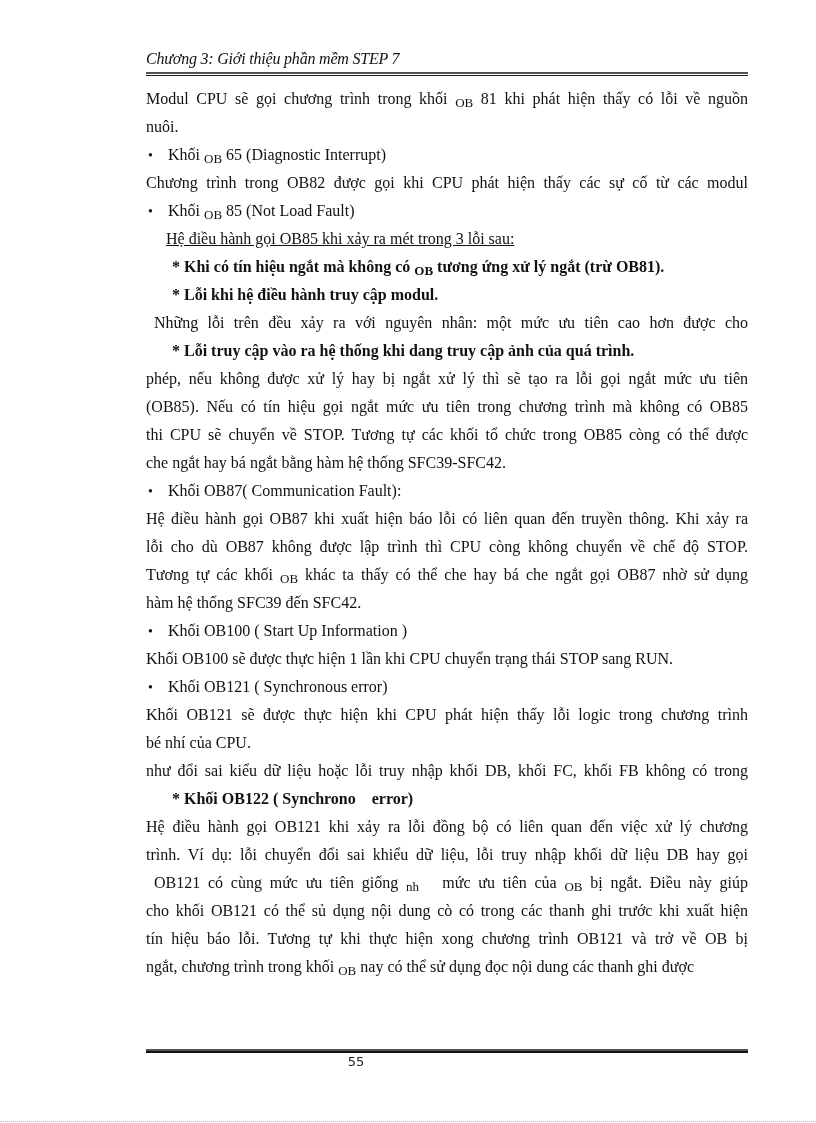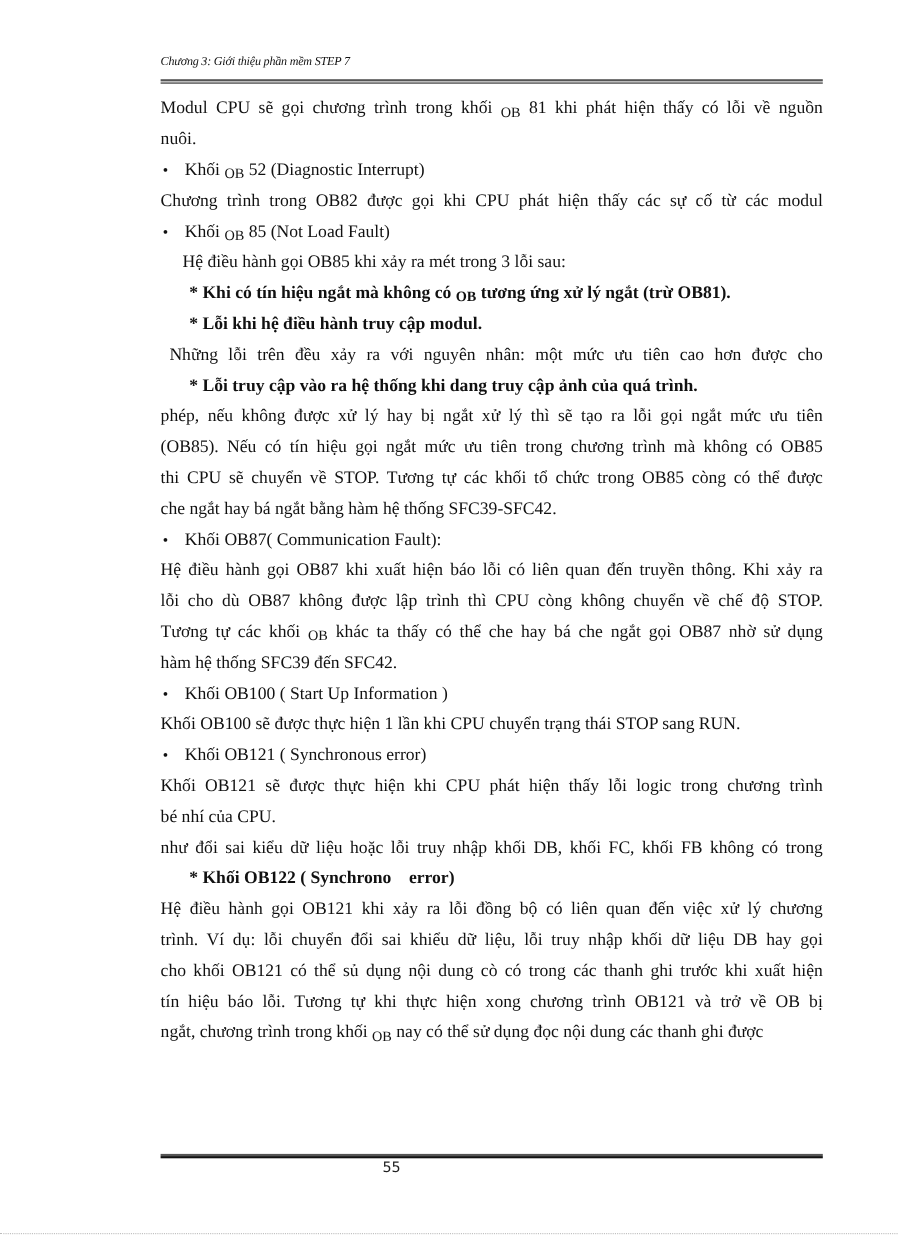--- a/index.html
+++ b/index.html
@@ -1,28 +1,28 @@
 <!DOCTYPE html>
 <html><head>
   <meta charset="utf-8">
   <style>
     html, body { margin: 0; padding: 0; background: #ffffff; }
     body { width: 816px; height: 1123px; position: relative; overflow: hidden;
       font-family: "Liberation Serif", "DejaVu Serif", serif; color: #111; }
     .page { position: absolute; left: 0; top: 0; width: 816px; height: 1123px; }
     .header-title { position: absolute; left: 146px; top: 50px; font-style: italic;
-      font-size: 11px; letter-spacing: -0.2px; white-space: nowrap; }
+      font-size: 16px; letter-spacing: -0.2px; white-space: nowrap; }
     .header-rule { position: absolute; left: 146px; width: 602px; top: 72px; height: 4px;
       border-top: 2px solid #555; border-bottom: 1px solid #222; box-sizing: border-box; }
     .content { position: absolute; left: 146px; top: 85px; width: 602px; }
     .line { height: 28px; line-height: 28px; font-size: 16px; white-space: nowrap; }
     .just { text-align: justify; text-align-last: justify; white-space: normal; height: 28px; overflow: hidden; }
     .bullet { padding-left: 22px; }
     .bullet::before { content: "\2022"; display: inline-block; width: 22px; margin-left: -22px; font-size: 14px; text-align: left; padding-left: 2px; box-sizing: border-box; }
-    .indent1 { padding-left: 20px; }
+    .indent1 { padding-left: 20px; text-decoration: underline; }
     .indent2 { padding-left: 26px; font-weight: bold; }
     .indent3 { padding-left: 8px; }
     .sub { font-size: 13px; vertical-align: -3px; }
     .footer-rule { position: absolute; left: 146px; width: 602px; top: 1049px; height: 4px;
       border-top: 2px solid #555; border-bottom: 2px solid #111; box-sizing: border-box; }
     .page-number { position: absolute; left: 0; width: 712px; top: 1054px; text-align: center;
       font-family: "DejaVu Sans", sans-serif; font-size: 13px; color: #222; }
     .page-edge { position: absolute; left: 0; width: 816px; top: 1121px; height: 0;
       border-top: 1px dotted #bbb; }
   </style>
@@ -30,21 +30,21 @@
 <body>
 
 <div class="page">
   <div class="header-title">Chương 3: Giới thiệu phần mềm STEP 7</div>
   <div class="header-rule"></div>
 
   <div class="content">
     <div class="line just"><span>Modul CPU sẽ gọi chương trình trong khối </span><span class="sub">OB</span><span> 81 khi phát hiện thấy có lỗi về nguồn</span></div>
     <div class="line">nuôi.</div>
 
-    <div class="line bullet"><span>Khối </span><span class="sub">OB</span><span> 52 (Diagnostic Interrupt)</span></div>
+    <div class="line bullet"><span>Khối </span><span class="sub">OB</span><span> 65 (Diagnostic Interrupt)</span></div>
     <div class="line just">Chương trình trong OB82 được gọi khi CPU phát hiện thấy các sự cố từ các modul</div>
 
     <div class="line bullet"><span>Khối </span><span class="sub">OB</span><span> 85 (Not Load Fault)</span></div>
     <div class="line indent1">Hệ điều hành gọi OB85 khi xảy ra mét trong 3 lỗi sau:</div>
     <div class="line indent2"><span>* Khi có tín hiệu ngắt mà không có </span><span class="sub">OB</span><span> tương ứng xử lý ngắt (trừ OB81).</span></div>
     <div class="line indent2">* Lỗi khi hệ điều hành truy cập modul.</div>
     <div class="line just indent3">Những lỗi trên đều xảy ra với nguyên nhân: một mức ưu tiên cao hơn được cho</div>
 
     <div class="line indent2">* Lỗi truy cập vào ra hệ thống khi dang truy cập ảnh của quá trình.</div>
     <div class="line just">phép, nếu không được xử lý hay bị ngắt xử lý thì sẽ tạo ra lỗi gọi ngắt mức ưu tiên</div>
@@ -63,20 +63,21 @@
 
     <div class="line bullet">Khối OB121 ( Synchronous error)</div>
     <div class="line just">Khối OB121 sẽ được thực hiện khi CPU phát hiện thấy lỗi logic trong chương trình</div>
     <div class="line">bé nhí của CPU.</div>
     <div class="line just">như đổi sai kiểu dữ liệu hoặc lỗi truy nhập khối DB, khối FC, khối FB không có trong</div>
 
     <div class="line indent2" style="white-space: pre;">* Khối OB122 ( Synchrono    error)</div>
     <div class="line just">Hệ điều hành gọi OB121 khi xảy ra lỗi đồng bộ có liên quan đến việc xử lý chương</div>
     <div class="line just">trình. Ví dụ: lỗi chuyển đổi sai khiểu dữ liệu, lỗi truy nhập khối dữ liệu DB hay gọi</div>
 
+    <div class="line just indent3"><span>OB121 có cùng mức ưu tiên giống </span><span class="sub">nh</span><span style="white-space: pre;">   mức ưu tiên của </span><span class="sub">OB</span><span> bị ngắt. Điều này giúp</span></div>
     <div class="line just">cho khối OB121 có thể sủ dụng nội dung cò có trong các thanh ghi trước khi xuất hiện</div>
     <div class="line just">tín hiệu báo lỗi. Tương tự khi thực hiện xong chương trình OB121 và trở về OB bị</div>
     <div class="line"><span>ngắt, chương trình trong khối </span><span class="sub">OB</span><span> nay có thể sử dụng đọc nội dung các thanh ghi được</span></div>
   </div>
 
   <div class="footer-rule"></div>
   <div class="page-number">55</div>
   <div class="page-edge"></div>
 </div>
 

